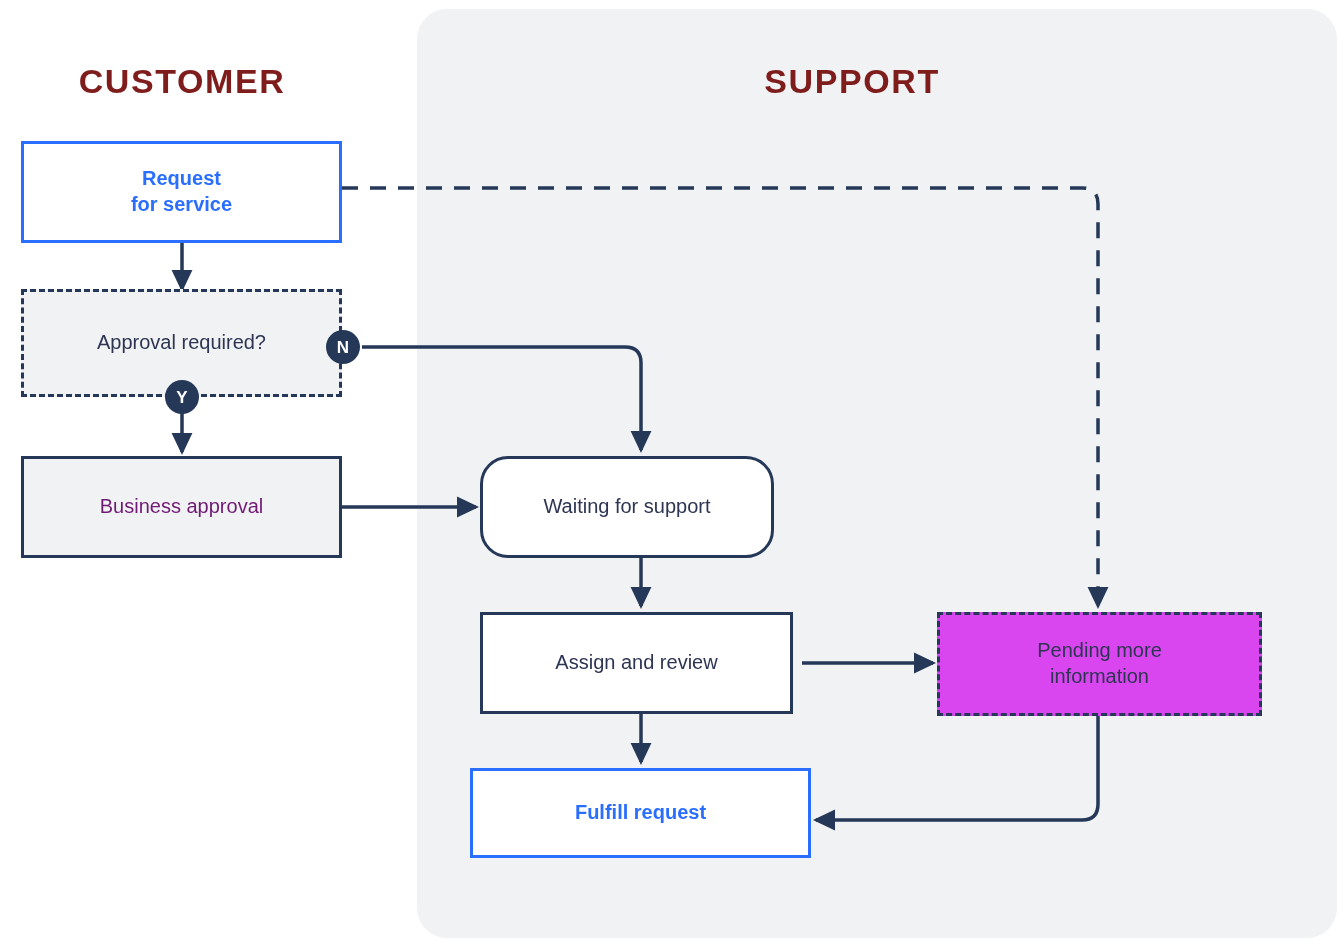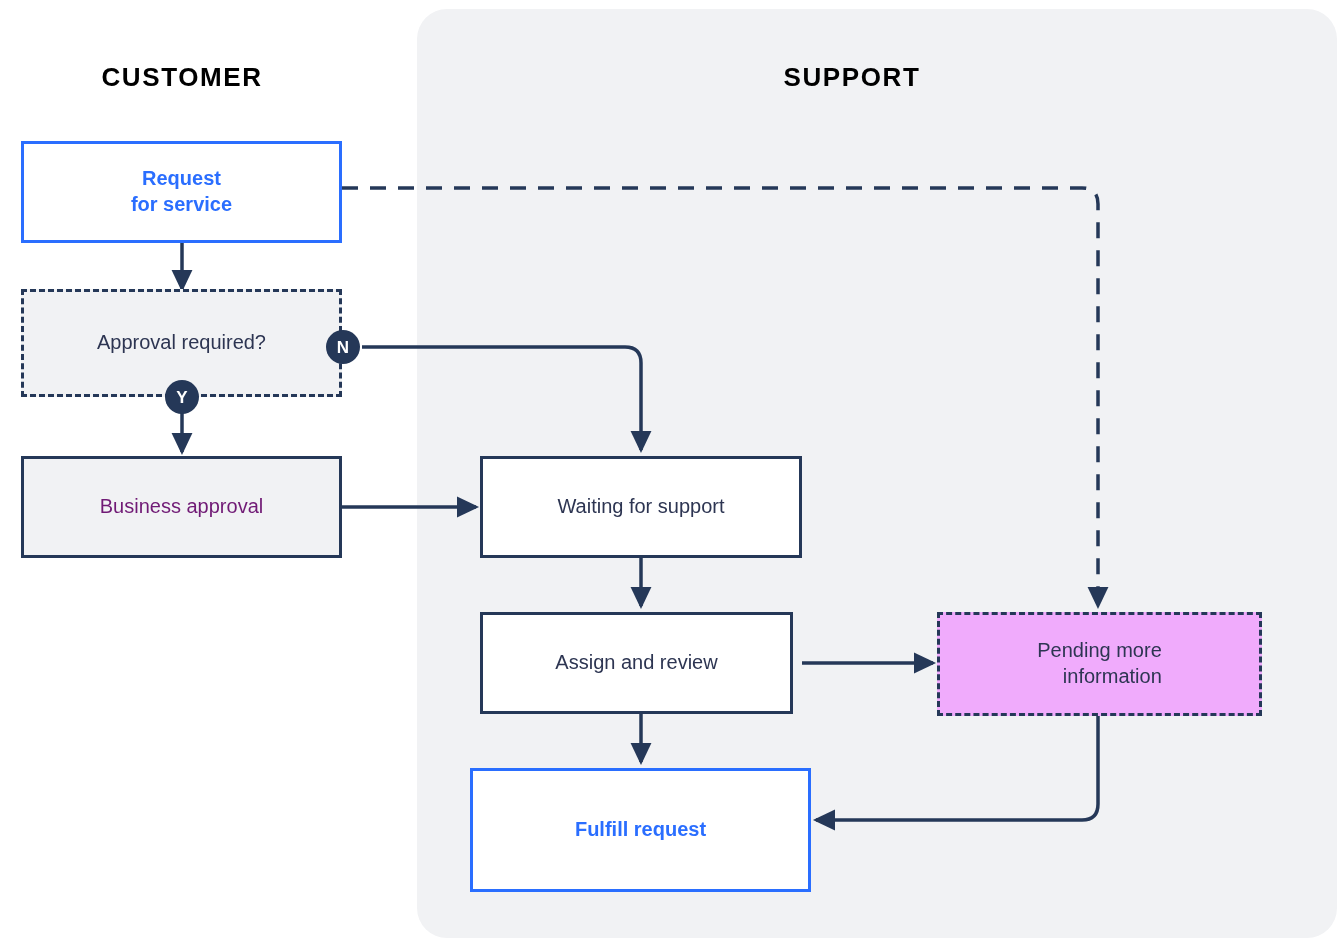--- a/index.html
+++ b/index.html
@@ -21,23 +21,23 @@
     position: absolute;
     left: 0;
     top: 0;
     width: 1344px;
     height: 944px;
   }
   .lane-title {
     position: absolute;
     font-family: "Liberation Sans", sans-serif;
     font-weight: bold;
-    font-size: 26px;
+    font-size: 34px;
     letter-spacing: 1.6px;
-    color: #000000;
+    color: #7f1d1d;
     text-align: center;
     white-space: nowrap;
   }
   .node {
     position: absolute;
     box-sizing: border-box;
     display: flex;
     align-items: center;
     justify-content: center;
     text-align: center;
@@ -56,23 +56,22 @@
     background: #ffffff;
     color: #2d3552;
   }
   .node-dashed-navy {
     border: 3px dashed #253858;
     background: #f1f2f4;
     color: #2d3552;
   }
   .node-dashed-navy-white {
     border: 3px dashed #253858;
-    background: #f0abfc;
+    background: #d946ef;
     color: #2d3552;
-    text-align: right;
   }
   .node-blue {
     border: 3px solid #2a6eff;
     background: #ffffff;
     color: #2a6eff;
     font-weight: bold;
   }
   .node-label {
     display: block;
     padding: 0 10px;
@@ -141,34 +140,34 @@
   </div>
 
   <div class="node node-dashed-navy" style="left:21px; top:289px; width:321px; height:108px;">
     <span class="node-label">Approval required?</span>
   </div>
 
   <div class="node node-solid-navy" style="left:21px; top:456px; width:321px; height:102px;">
     <span class="node-label">Business approval</span>
   </div>
 
-  <div class="node node-solid-navy-white" style="left:480px; top:456px; width:322px; height:102px;">
+  <div class="node node-solid-navy-white" style="left:480px; top:456px; width:294px; height:102px;border-radius:28px;">
     <span class="node-label">Waiting for support</span>
   </div>
 
   <div class="node node-solid-navy-white" style="left:480px; top:612px; width:313px; height:102px;">
     <span class="node-label">Assign and review</span>
   </div>
 
   <div class="node node-dashed-navy-white" style="left:937px; top:612px; width:325px; height:104px;">
     <span class="node-label">Pending more
 information</span>
   </div>
 
-  <div class="node node-blue" style="left:470px; top:768px; width:341px; height:124px;">
+  <div class="node node-blue" style="left:470px; top:768px; width:341px; height:90px;">
     <span class="node-label">Fulfill request</span>
   </div>
 
   <div class="badge" style="left:165px; top:380px;">
     <span>Y</span>
   </div>
 
   <div class="badge" style="left:326px; top:330px;">
     <span>N</span>
   </div>

